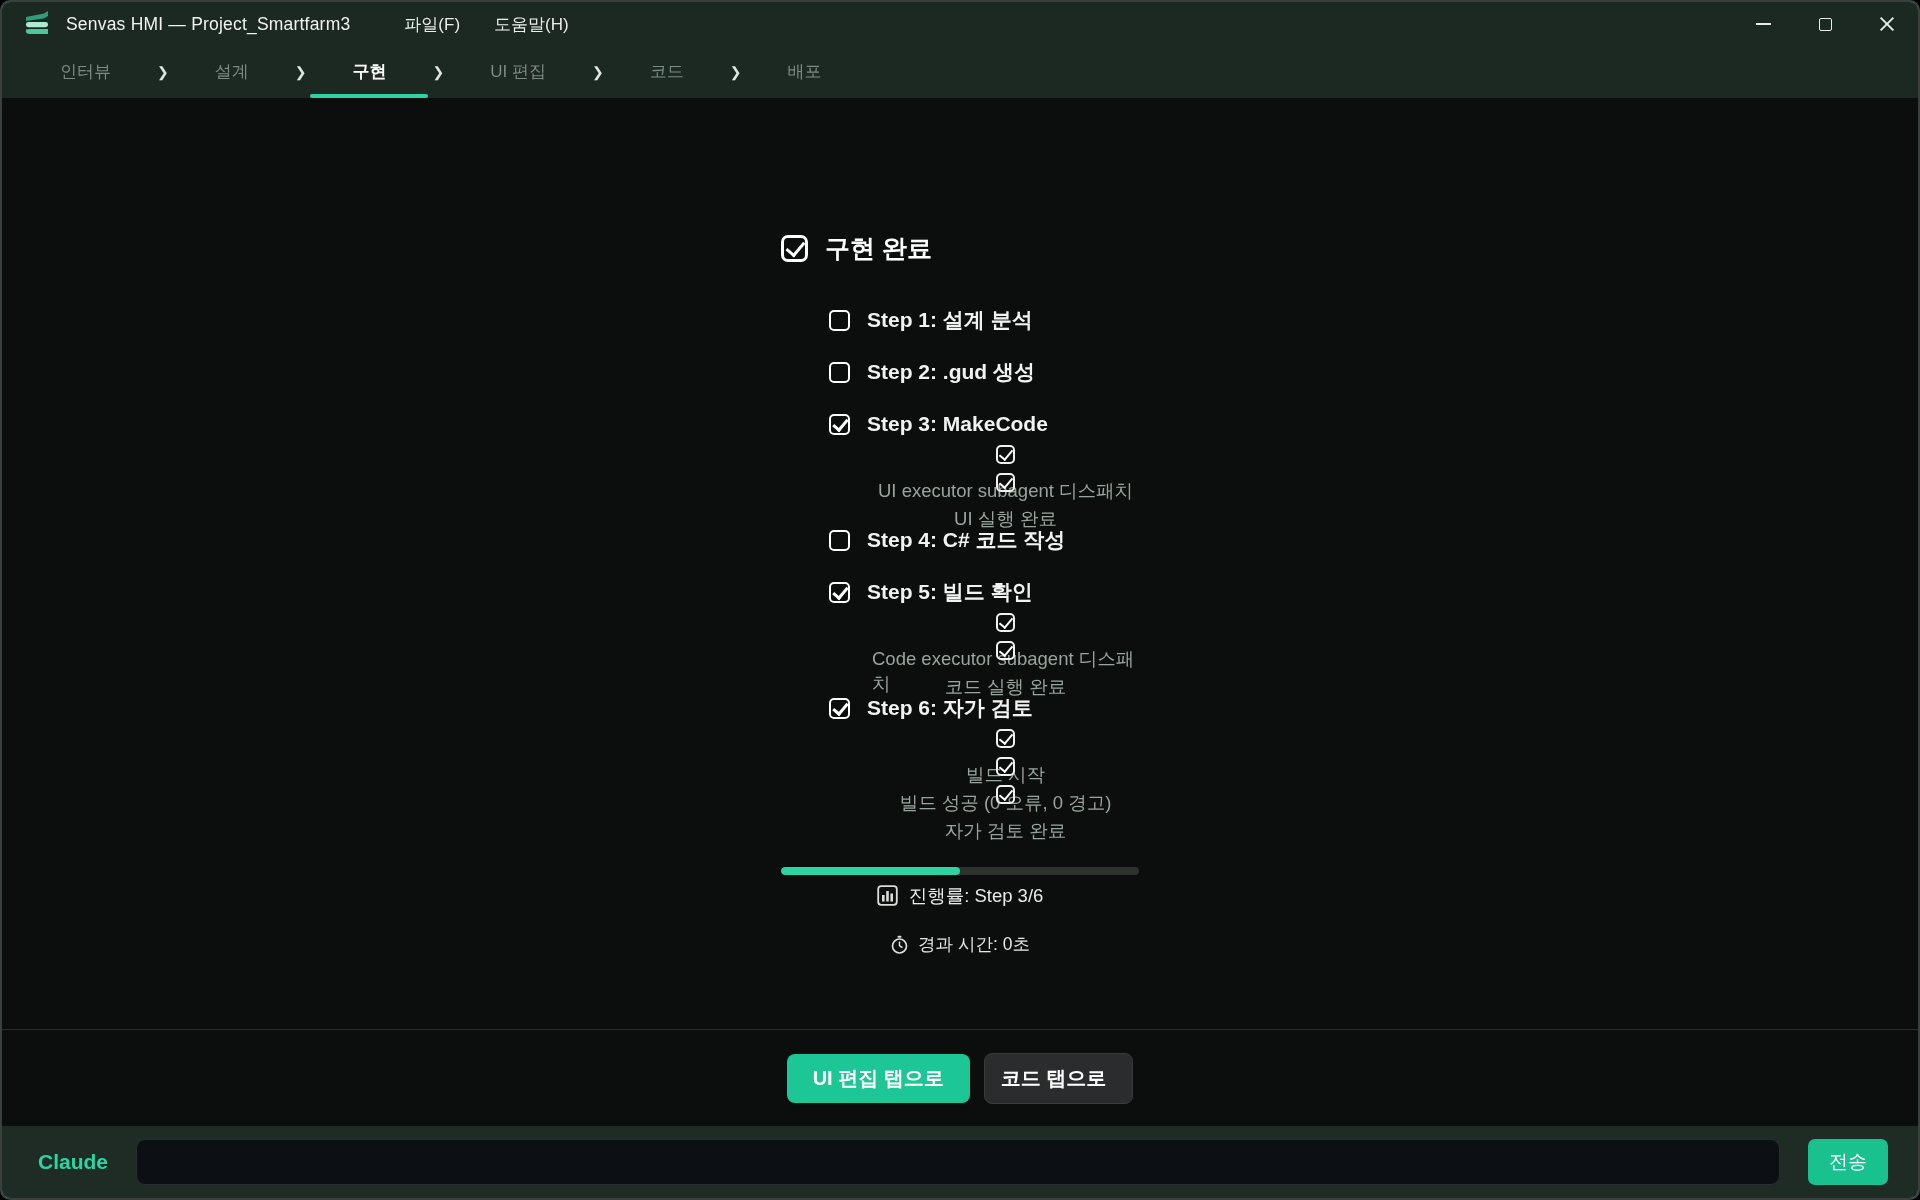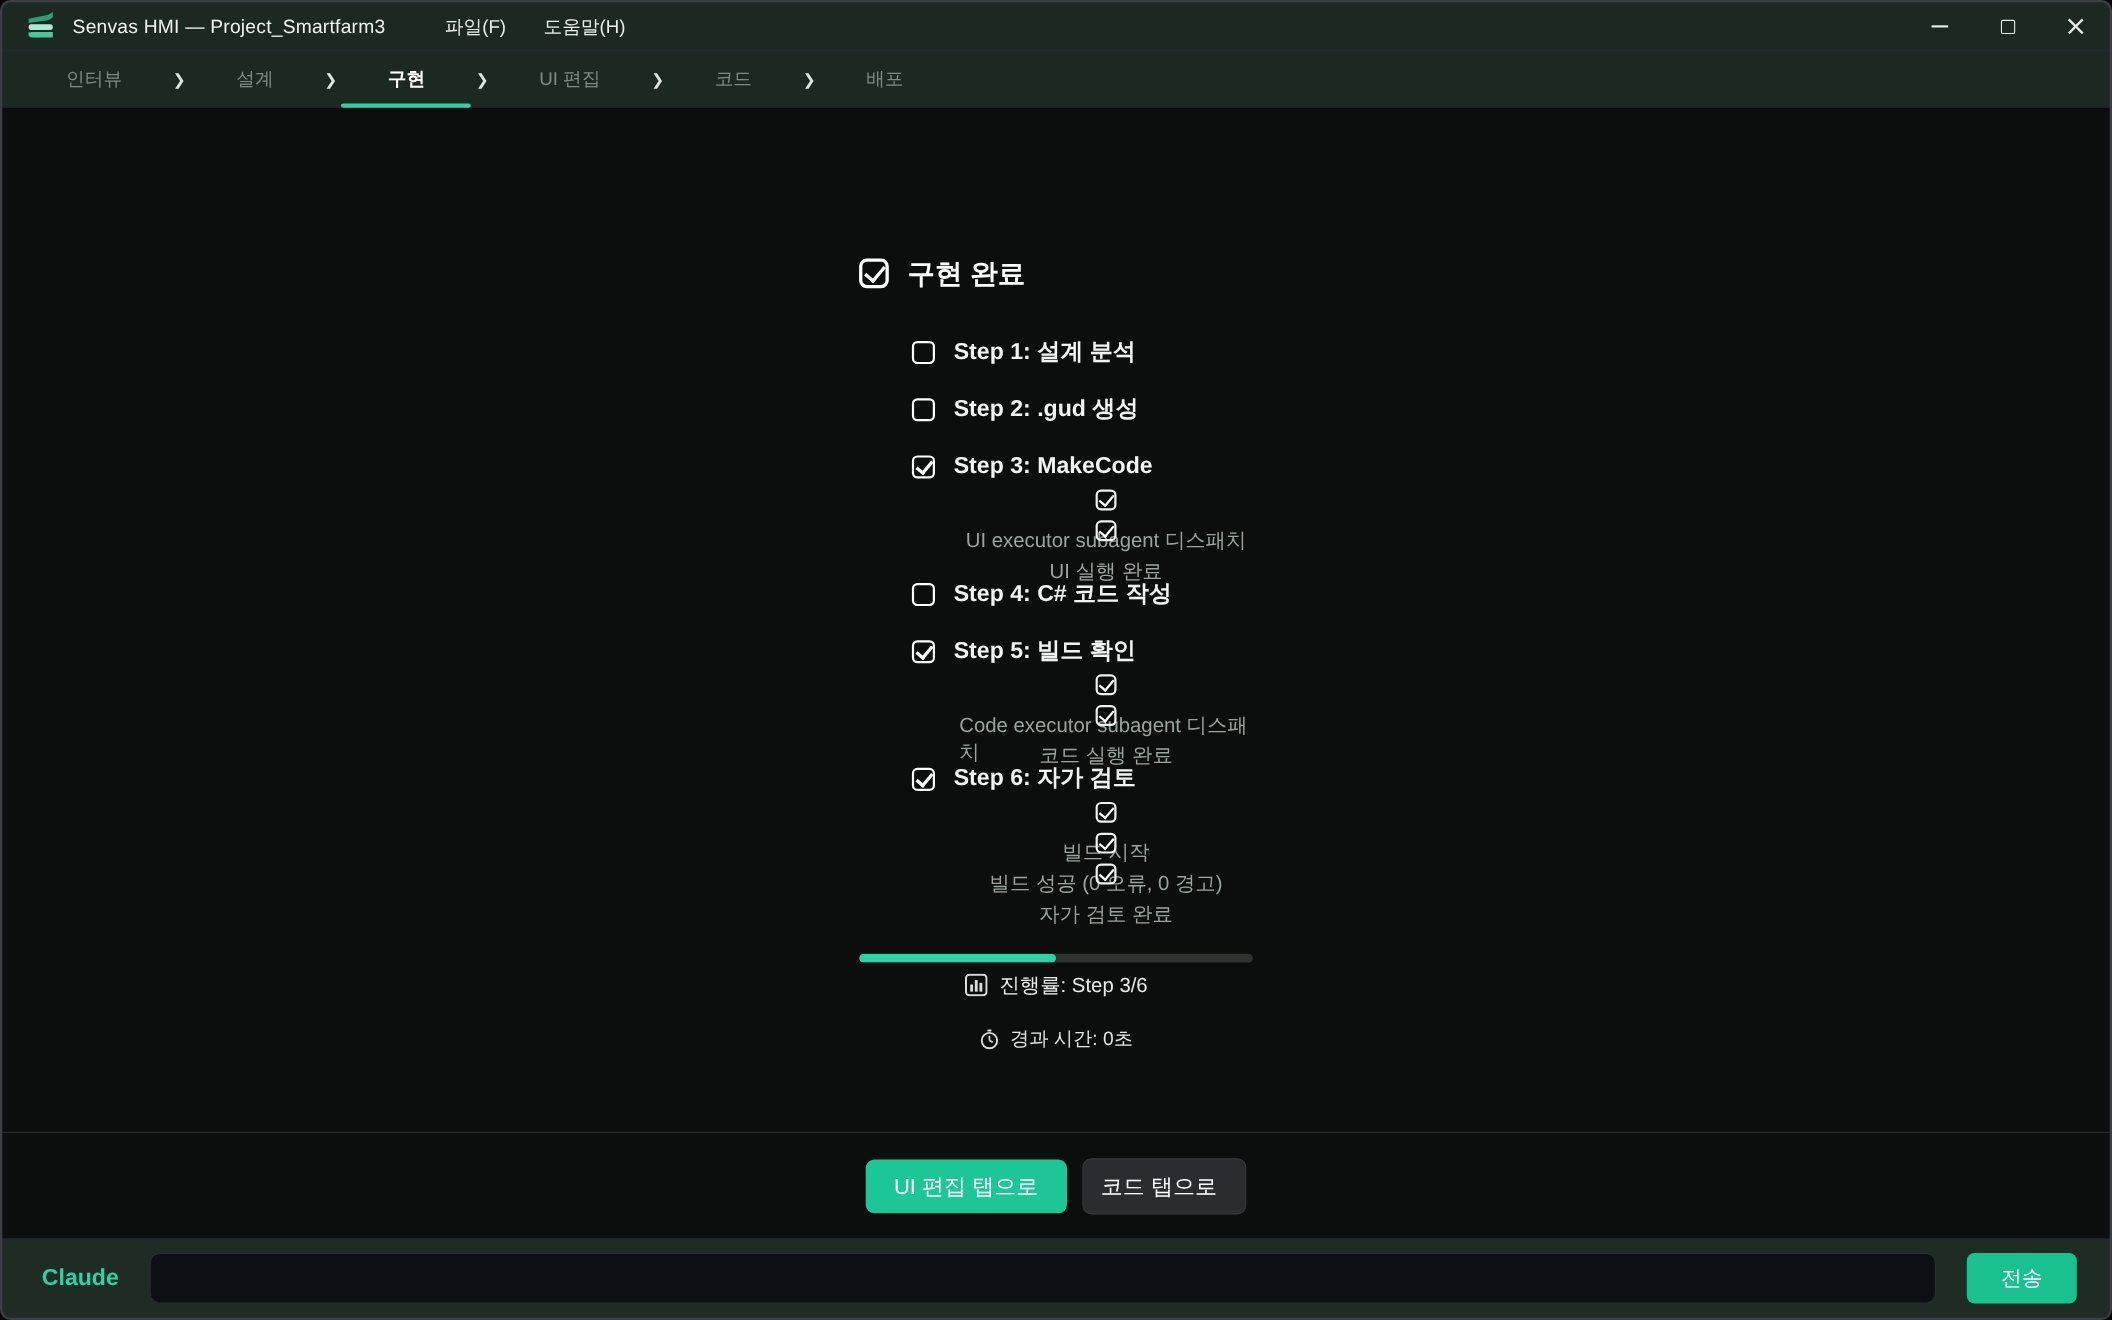--- a/index.html
+++ b/index.html
@@ -1,19 +1,19 @@
 <!DOCTYPE html>
 <html><head>
 <meta charset="utf-8">
 <style>
   html,body{margin:0;padding:0;background:#000;}
   *{box-sizing:border-box;}
   .window{
     width:1920px;height:1200px;display:flex;flex-direction:column;
-    background:#4c1d95;border:2px solid #3a403c;border-radius:10px;overflow:hidden;
+    background:#7dd3fc;border:2px solid #3a403c;border-radius:10px;overflow:hidden;
     font-family:"Liberation Sans","DejaVu Sans",sans-serif;color:#e9edeb;position:relative;
   }
   
   .titlebar{height:44px;background:#1c2922;display:flex;align-items:center;padding:0 0 0 20px;flex:0 0 auto;}
   .logo{width:30px;height:28px;margin-right:14px;flex:0 0 auto;}
   .win-title{font-size:17.5px;color:#f0f3f1;letter-spacing:.2px;white-space:nowrap;}
   .menus{display:flex;gap:30px;margin-left:52px;}
   .menu-item{font-size:17px;color:#e9edeb;cursor:default;padding:4px 2px;}
   .win-controls{margin-left:auto;display:flex;align-items:center;height:100%;}
   .win-btn{width:62px;height:100%;display:flex;align-items:center;justify-content:center;background:transparent;border:none;cursor:default;}
@@ -45,28 +45,28 @@
   .subs{margin:8px 0 0 43px;}
   .sub-row{display:flex;align-items:center;gap:14px;height:28px;font-size:18.5px;color:#9aa49e;flex-direction:column;}
   
   .progressbar{margin-top:54px;width:100%;height:8px;border-radius:4px;background:#2d322f;overflow:hidden;}
   .progress-fill{height:100%;background:#2bd4a2;border-radius:4px;}
   .progress-line{margin-top:8px;display:flex;align-items:center;justify-content:center;gap:11px;font-size:18.5px;color:#e8ebe9;}
   .elapsed-line{margin-top:24px;display:flex;align-items:center;justify-content:center;gap:9px;font-size:17.5px;color:#e2e6e4;}
   .mini-icon{display:block;}
   
   .footer{height:97px;flex:0 0 auto;background:#0b0e0c;border-top:1px solid #282d2a;display:flex;align-items:center;justify-content:center;gap:14px;}
-  .btn{border:none;border-radius:8px;font-family:inherit;font-size:20px;color:#ffffff;padding:11px 26px;cursor:default;font-weight:400;}
+  .btn{border:none;border-radius:8px;font-family:inherit;font-size:20px;color:#ffffff;padding:11px 26px;cursor:default;font-weight:700;}
   .btn-primary{background:#1cc795;}
   .btn-secondary{background:#2a2c2d;border:1px solid #383b3c;padding-left:16px;}
   
   .bottombar{height:72px;flex:0 0 auto;background:#1e2c25;display:flex;align-items:center;gap:28px;padding:0 30px 0 36px;}
   .agent-label{font-size:21px;font-weight:bold;color:#2bd4a2;flex:0 0 auto;}
   .chat-input{flex:1 1 auto;height:46px;background:#0c1014;border:1px solid #2a2e33;border-radius:9px;color:#e5e8e6;font-size:17px;padding:0 16px;outline:none;font-family:inherit;}
-  .btn-send{background:#19c18f;border:none;border-radius:7px;width:100px;height:46px;font-size:19px;color:#fff;font-family:inherit;cursor:default;}
+  .btn-send{background:#19c18f;border:none;border-radius:7px;width:80px;height:46px;font-size:19px;color:#fff;font-family:inherit;cursor:default;}
 </style>
 </head>
 <body>
 
 <div class="window">
 
   <div class="titlebar">
     <svg class="logo" viewBox="0 0 30 28">
       <path d="M4 7 L22 3.5 L26 1 L26 6 L22 8.5 L4 11 Z" fill="#2f9d78"></path>
       <rect x="4" y="12" width="22" height="5.2" rx="2.4" fill="#aee9d2"></rect>

